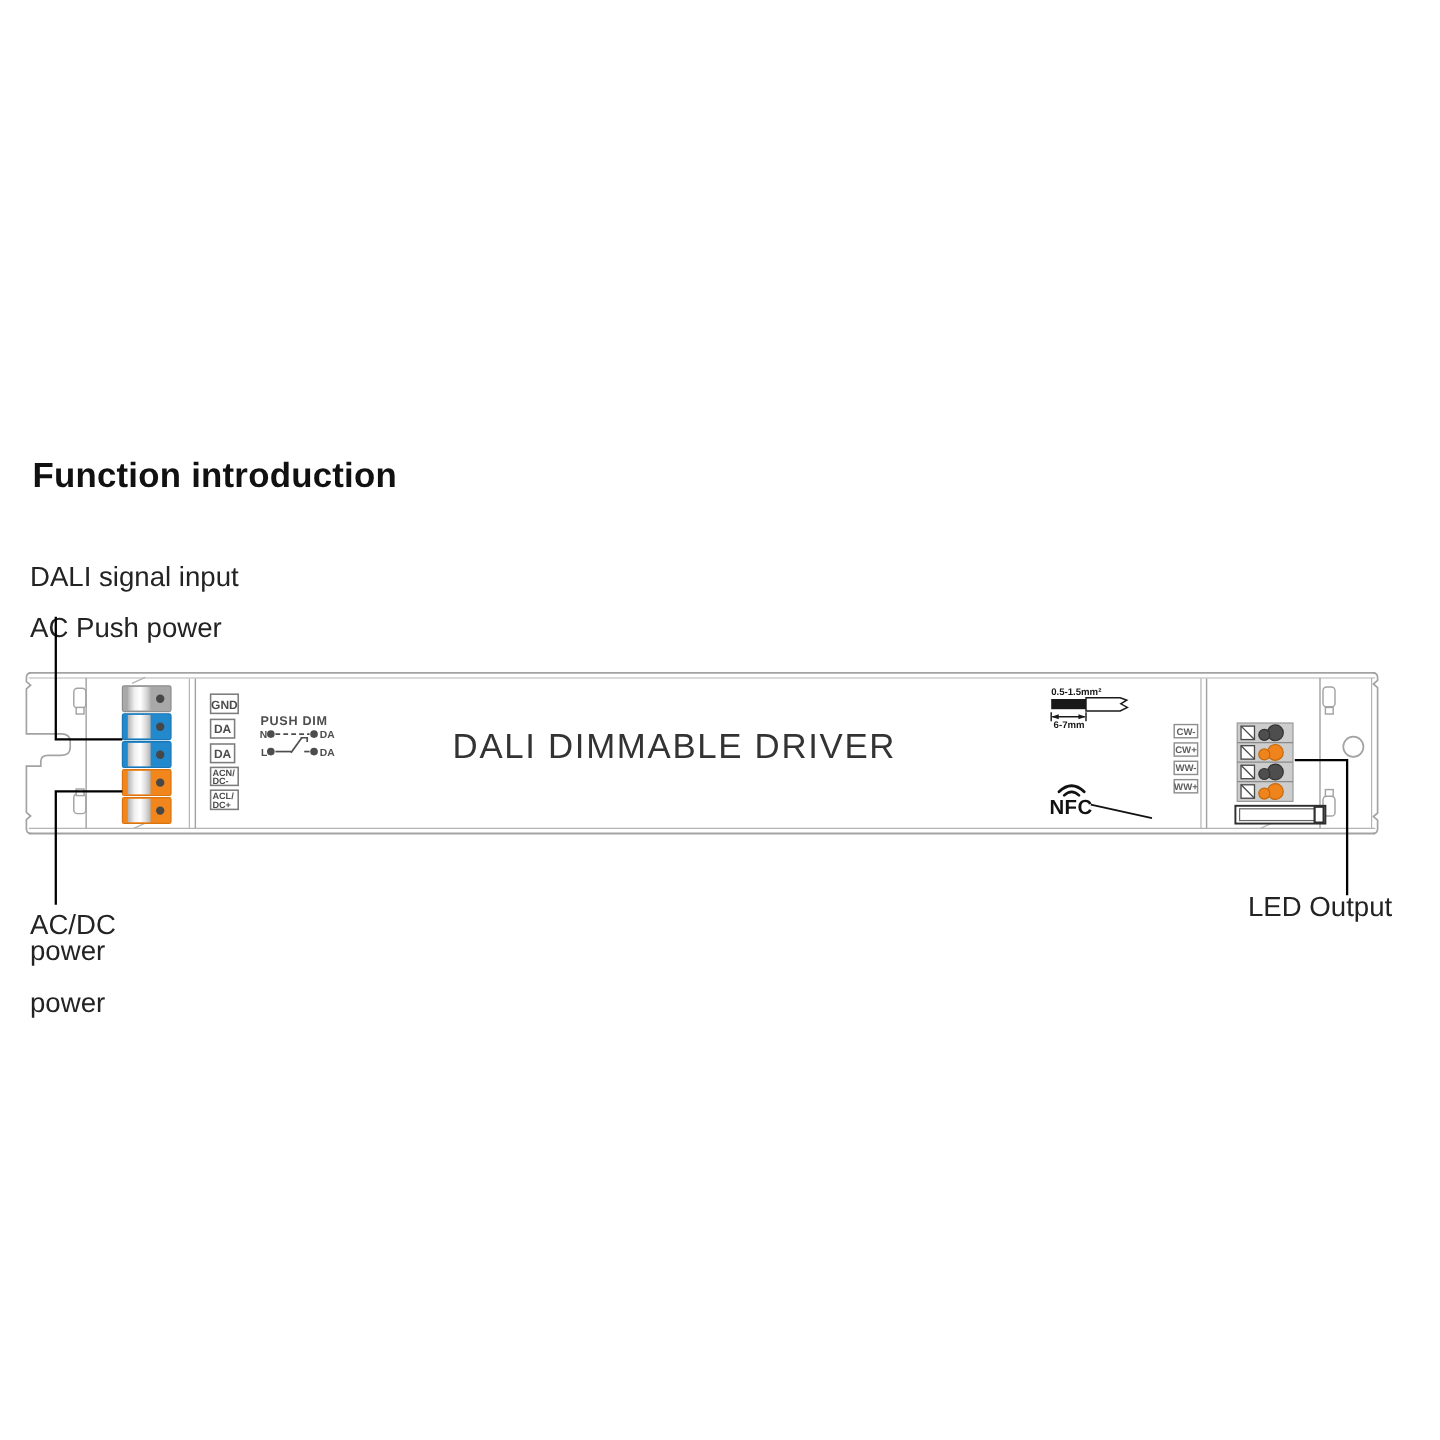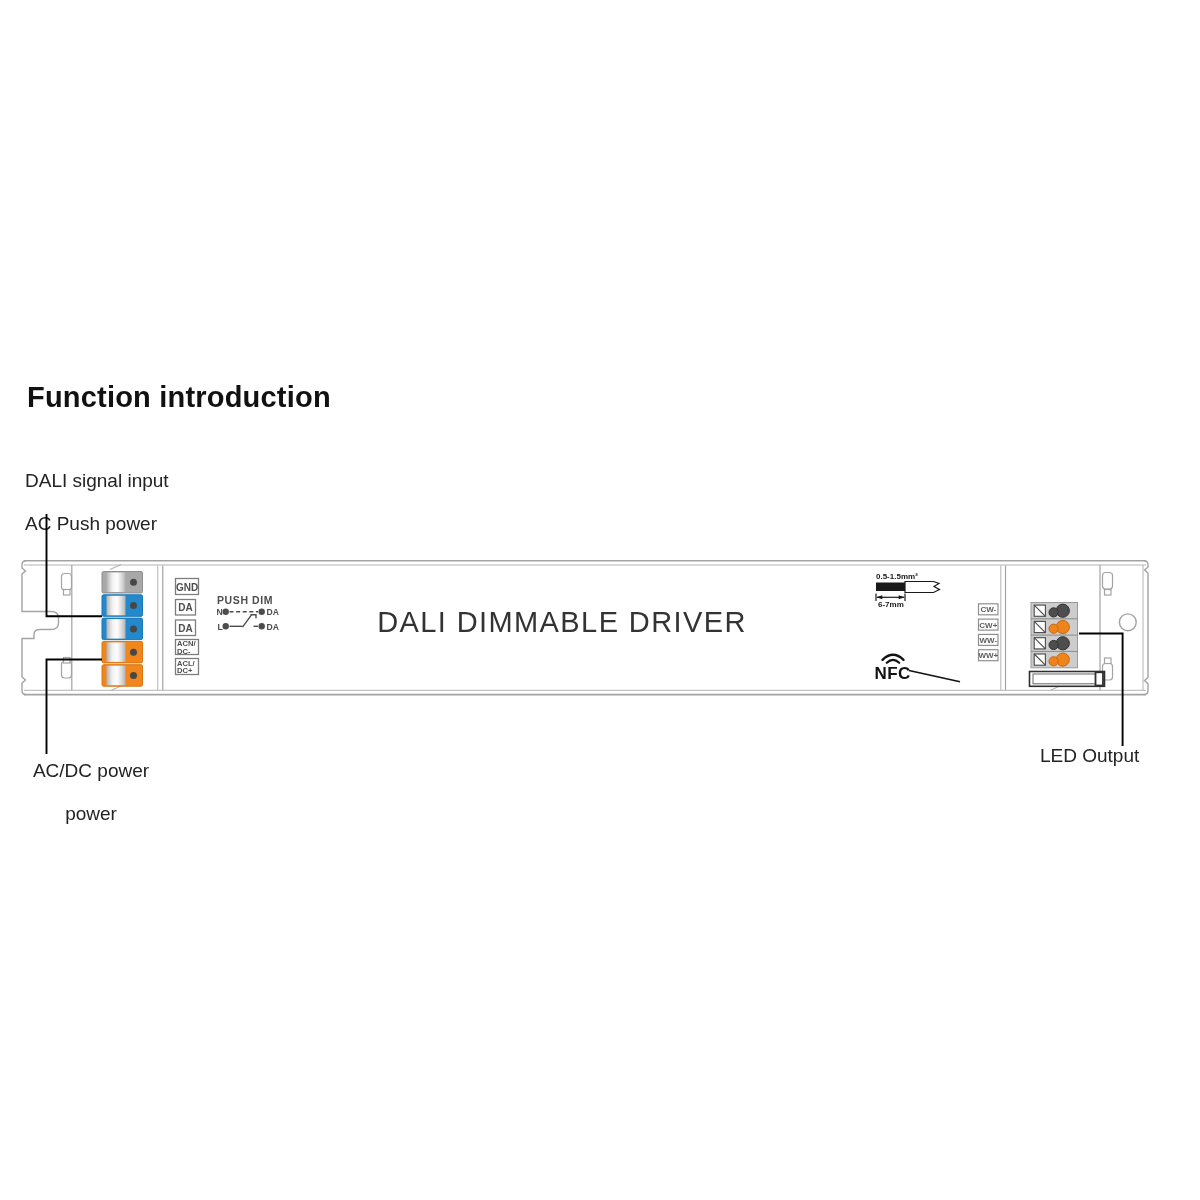--- a/index.html
+++ b/index.html
@@ -5,25 +5,25 @@
   html,body { margin:0; padding:0; }
   body {
     width:1200px; height:1200px; background:#ffffff; position:relative;
     font-family:"Liberation Sans", sans-serif; overflow:hidden;
   }
   .page-title {
     position:absolute; left:27px; top:381px; margin:0;
     font-size:29px; font-weight:bold; color:#111; letter-spacing:0.2px;
   }
   .ann {
-    position:absolute; font-size:19px; line-height:21.5px; color:#232323;
+    position:absolute; font-size:23px; line-height:21.5px; color:#232323;
     white-space:pre-line;
   }
   .ann-dali { left:25px; top:470px; }
-  .ann-acdc { left:25px; top:760px; width:132px; text-align:center; }
+  .ann-acdc { left:25px; top:760px; width:132px; }
   .ann-led  { left:1040px; top:745px; }
   svg.diagram { position:absolute; left:0; top:0; }
   svg text { fill:#4d4d4d; }
   .dev-title { font-size:29px; fill:#333; letter-spacing:1.4px; }
   .tlabel   { font-size:10px; font-weight:bold; }
   .tlabel2  { font-size:7.6px; font-weight:bold; }
   .pushdim  { font-size:10.5px; font-weight:bold; letter-spacing:0.6px; }
   .pd-small { font-size:8.6px; font-weight:bold; }
   .outlabel { font-size:8px; font-weight:bold; fill:#5d5d5d; }
   .wiretxt  { font-size:8px; font-weight:bold; fill:#1a1a1a; }

